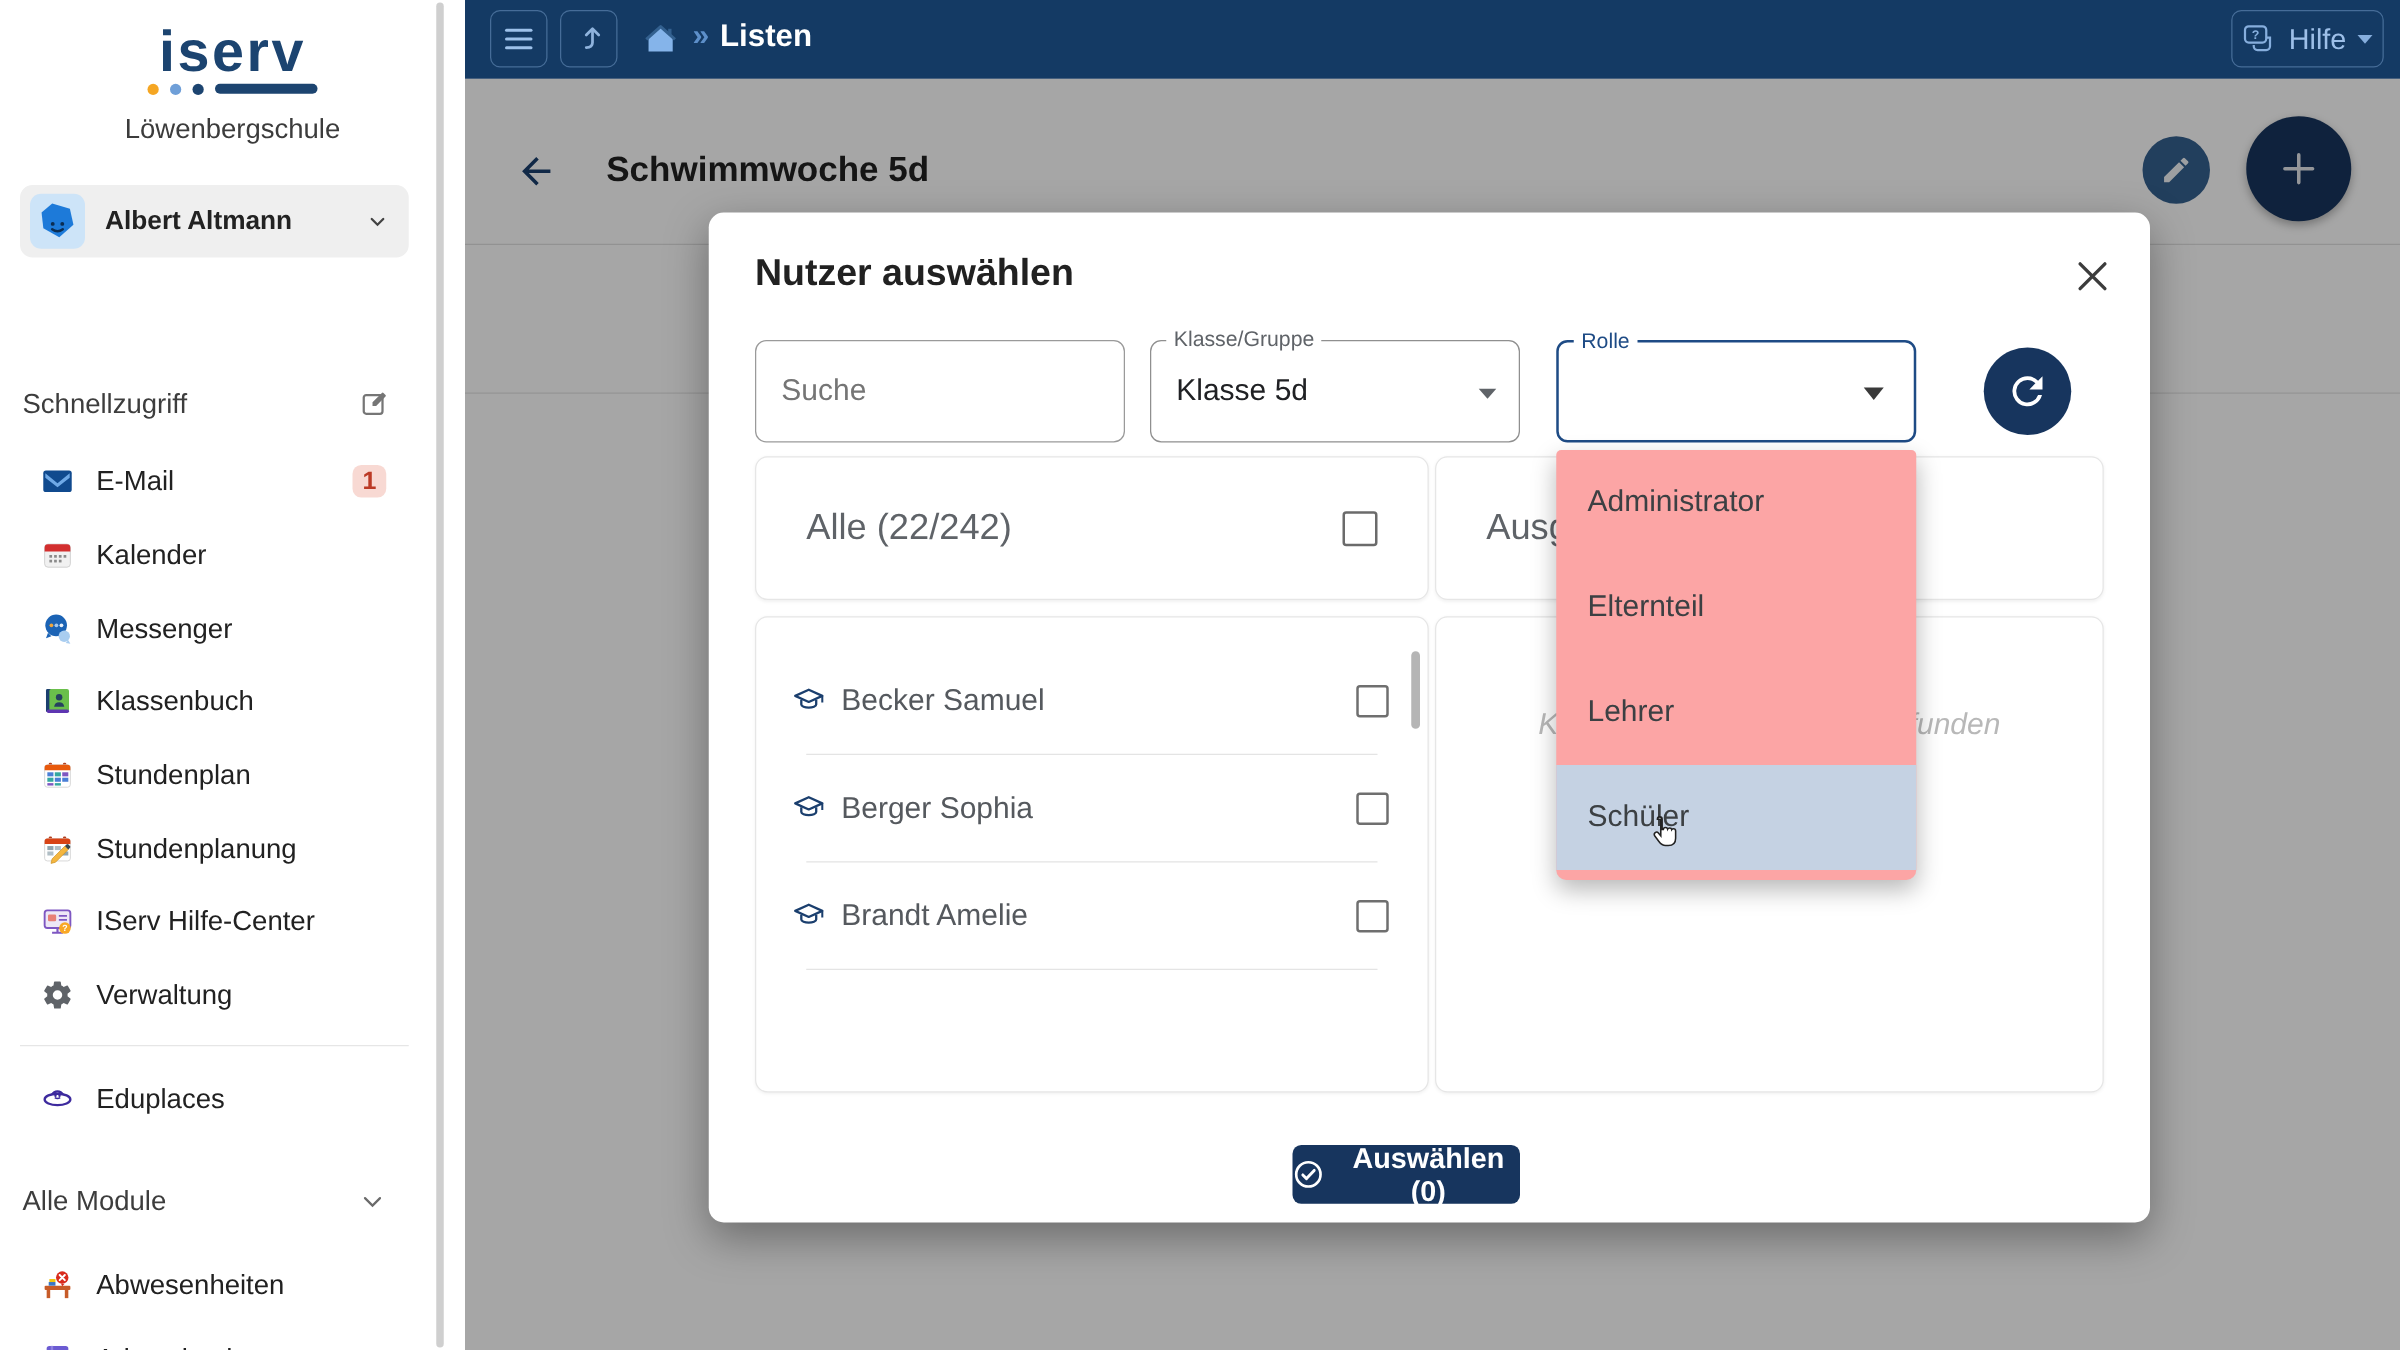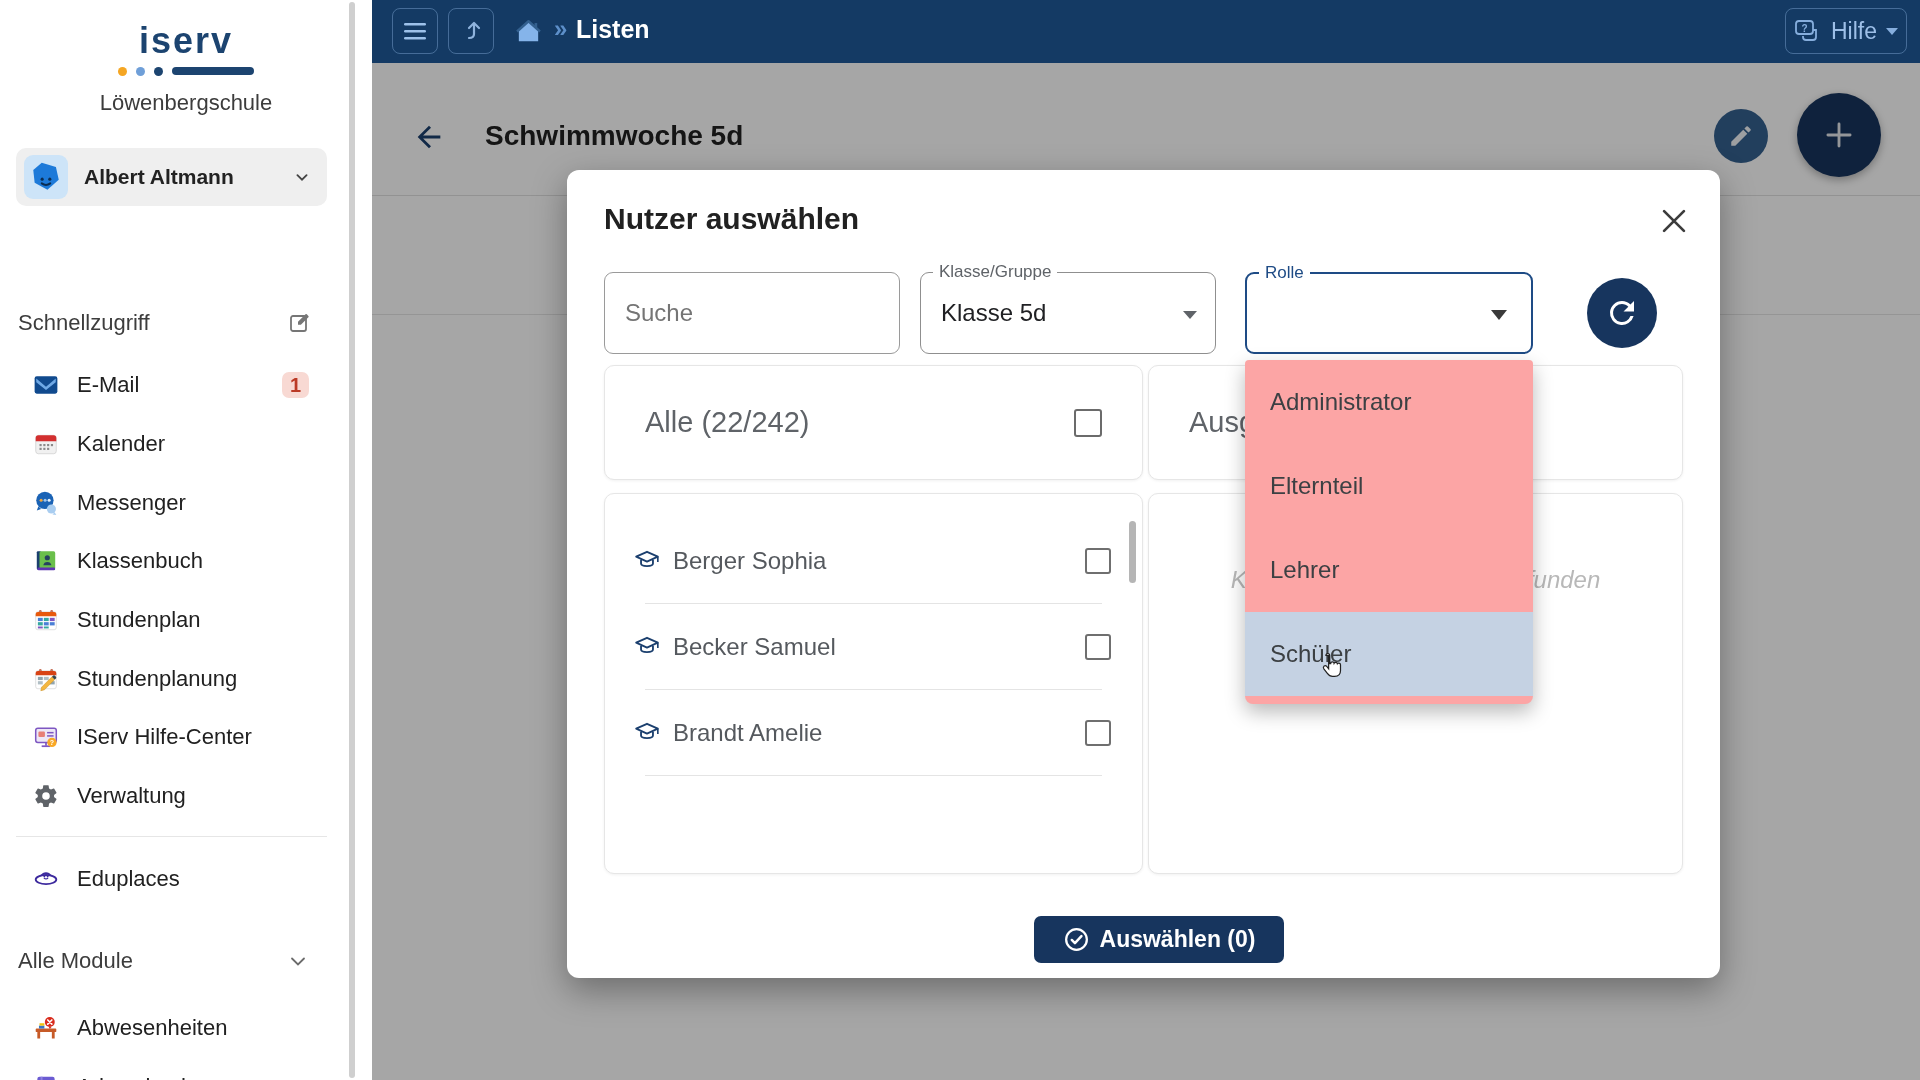--- a/index.html
+++ b/index.html
@@ -4,21 +4,21 @@
 <style>
   * { margin:0; padding:0; box-sizing:border-box; }
   html,body { width:1920px; height:1080px; overflow:hidden; }
   body { font-family:"Liberation Sans", sans-serif; background:#fff; position:relative; }
   #screen { position:absolute; inset:0; width:1920px; height:1080px; overflow:hidden; }
 
   
   .sidebar { position:absolute; left:0; top:0; width:372px; height:1080px; background:#fff; z-index:6; }
   .sb-scroll { position:absolute; right:17px; top:2px; width:6px; height:1076px; background:#cfcfcf; border-radius:3px; }
   .logo-wrap { position:absolute; left:0; top:18px; width:372px; text-align:center; }
-  .logo-text { font-size:36px; font-weight:bold; color:#1c4470; letter-spacing:2px; line-height:46px; }
+  .logo-text { font-size:46px; font-weight:bold; color:#1c4470; letter-spacing:2px; line-height:46px; }
   .logo-row { margin-top:2px; height:10px; display:flex; justify-content:center; align-items:center; gap:9px; }
   .logo-dot { width:9px; height:9px; border-radius:50%; }
   .logo-bar { width:82px; height:8px; border-radius:4px; background:#1c4470; }
   .school { margin-top:14px; font-size:22px; color:#3c3c3c; }
   .userchip { position:absolute; left:16px; top:148px; width:311px; height:58px; background:#efefef; border-radius:10px; display:flex; align-items:center; padding:0 14px 0 8px; }
   .avatar { width:44px; height:44px; border-radius:9px; background:#cde4f8; display:flex; align-items:center; justify-content:center; }
   .username { margin-left:16px; font-size:21px; font-weight:bold; color:#222; flex:1; }
   .filter-input { position:absolute; left:16px; top:230px; width:311px; height:48px; border:1px solid #9e9e9e; border-radius:8px; font-size:21px; color:#444; padding:0 16px; font-family:"Liberation Sans",sans-serif; background:#fff; }
   .filter-input::placeholder { color:#6f6f6f; }
   .sb-section { position:absolute; left:18px; width:300px; font-size:22px; color:#3d3d3d; display:flex; align-items:center; }
@@ -76,21 +76,21 @@
   .p-left { left:37px; width:539px; padding-top:24px; }
   .p-right { left:581px; width:535px; }
   .srow { position:relative; height:86px; }
   .srow .cap { position:absolute; left:29px; top:30px; }
   .srow .sname { position:absolute; left:68px; top:29px; font-size:24px; color:#55595e; }
   .srow .scheck { position:absolute; right:31px; top:30px; width:26px; height:26px; border:2px solid #6f6f6f; border-radius:3px; background:#fff; cursor:pointer; }
   .srow::after { content:""; position:absolute; left:40px; right:40px; bottom:0; height:1px; background:#e4e4e4; }
   .srow:last-child::after { display:none; }
   .p-scroll { position:absolute; right:6px; top:27px; width:7px; height:62px; background:#b5b5b5; border-radius:4px; }
   .empty-txt { padding-top:72px; text-align:center; font-size:24px; font-style:italic; color:#b8b8b8; }
-  .btn-submit { position:absolute; left:467px; top:746px; width:250px; height:47px; background:#17355e; border:none; border-radius:7px; color:#fff; font-size:23px; font-weight:600; font-family:"Liberation Sans",sans-serif; display:flex; align-items:center; justify-content:center; gap:10px; cursor:pointer; }
+  .btn-submit { position:absolute; left:467px; top:746px; width:182px; height:47px; background:#17355e; border:none; border-radius:7px; color:#fff; font-size:23px; font-weight:600; font-family:"Liberation Sans",sans-serif; display:flex; align-items:center; justify-content:center; gap:10px; cursor:pointer; }
 
   
   .dropdown { position:absolute; left:1245px; top:360px; width:288px; background:#fca5a5; border-radius:4px 4px 8px 8px; padding-bottom:8px; box-shadow:0 8px 20px rgba(0,0,0,0.28); z-index:30; }
   .dd-item { height:84px; line-height:84px; padding-left:25px; font-size:24px; color:#3c4043; cursor:pointer; }
   .dd-item.hl { background:#c5d2e3; }
   .cursor { position:absolute; left:1316px; top:652px; z-index:40; pointer-events:none; }
 </style>
 </head>
 <body>
 
@@ -373,30 +373,30 @@
       <span class="htxt">Ausgewählt</span>
     </div>
 
     <div class="panel p-left">
       <div class="srow">
         <svg class="cap" width="26" height="26" viewBox="0 0 24 24">
           <polygon points="12,3.5 22,8 12,12.5 2,8" fill="none" stroke="#1b3f6e" stroke-width="1.7" stroke-linejoin="round"></polygon>
           <path d="M6.5 10.8 v3.6 c0 1.3 2.5 2.3 5.5 2.3 s5.5 -1 5.5 -2.3 v-3.6" fill="none" stroke="#1b3f6e" stroke-width="1.7"></path>
           <line x1="22" y1="8" x2="22" y2="13" stroke="#1b3f6e" stroke-width="1.5"></line>
         </svg>
-        <span class="sname">Berger Sophia</span>
+        <span class="sname">Becker Samuel</span>
         <span class="scheck"></span>
       </div>
       <div class="srow">
         <svg class="cap" width="26" height="26" viewBox="0 0 24 24">
           <polygon points="12,3.5 22,8 12,12.5 2,8" fill="none" stroke="#1b3f6e" stroke-width="1.7" stroke-linejoin="round"></polygon>
           <path d="M6.5 10.8 v3.6 c0 1.3 2.5 2.3 5.5 2.3 s5.5 -1 5.5 -2.3 v-3.6" fill="none" stroke="#1b3f6e" stroke-width="1.7"></path>
           <line x1="22" y1="8" x2="22" y2="13" stroke="#1b3f6e" stroke-width="1.5"></line>
         </svg>
-        <span class="sname">Becker Samuel</span>
+        <span class="sname">Berger Sophia</span>
         <span class="scheck"></span>
       </div>
       <div class="srow">
         <svg class="cap" width="26" height="26" viewBox="0 0 24 24">
           <polygon points="12,3.5 22,8 12,12.5 2,8" fill="none" stroke="#1b3f6e" stroke-width="1.7" stroke-linejoin="round"></polygon>
           <path d="M6.5 10.8 v3.6 c0 1.3 2.5 2.3 5.5 2.3 s5.5 -1 5.5 -2.3 v-3.6" fill="none" stroke="#1b3f6e" stroke-width="1.7"></path>
           <line x1="22" y1="8" x2="22" y2="13" stroke="#1b3f6e" stroke-width="1.5"></line>
         </svg>
         <span class="sname">Brandt Amelie</span>
         <span class="scheck"></span>

